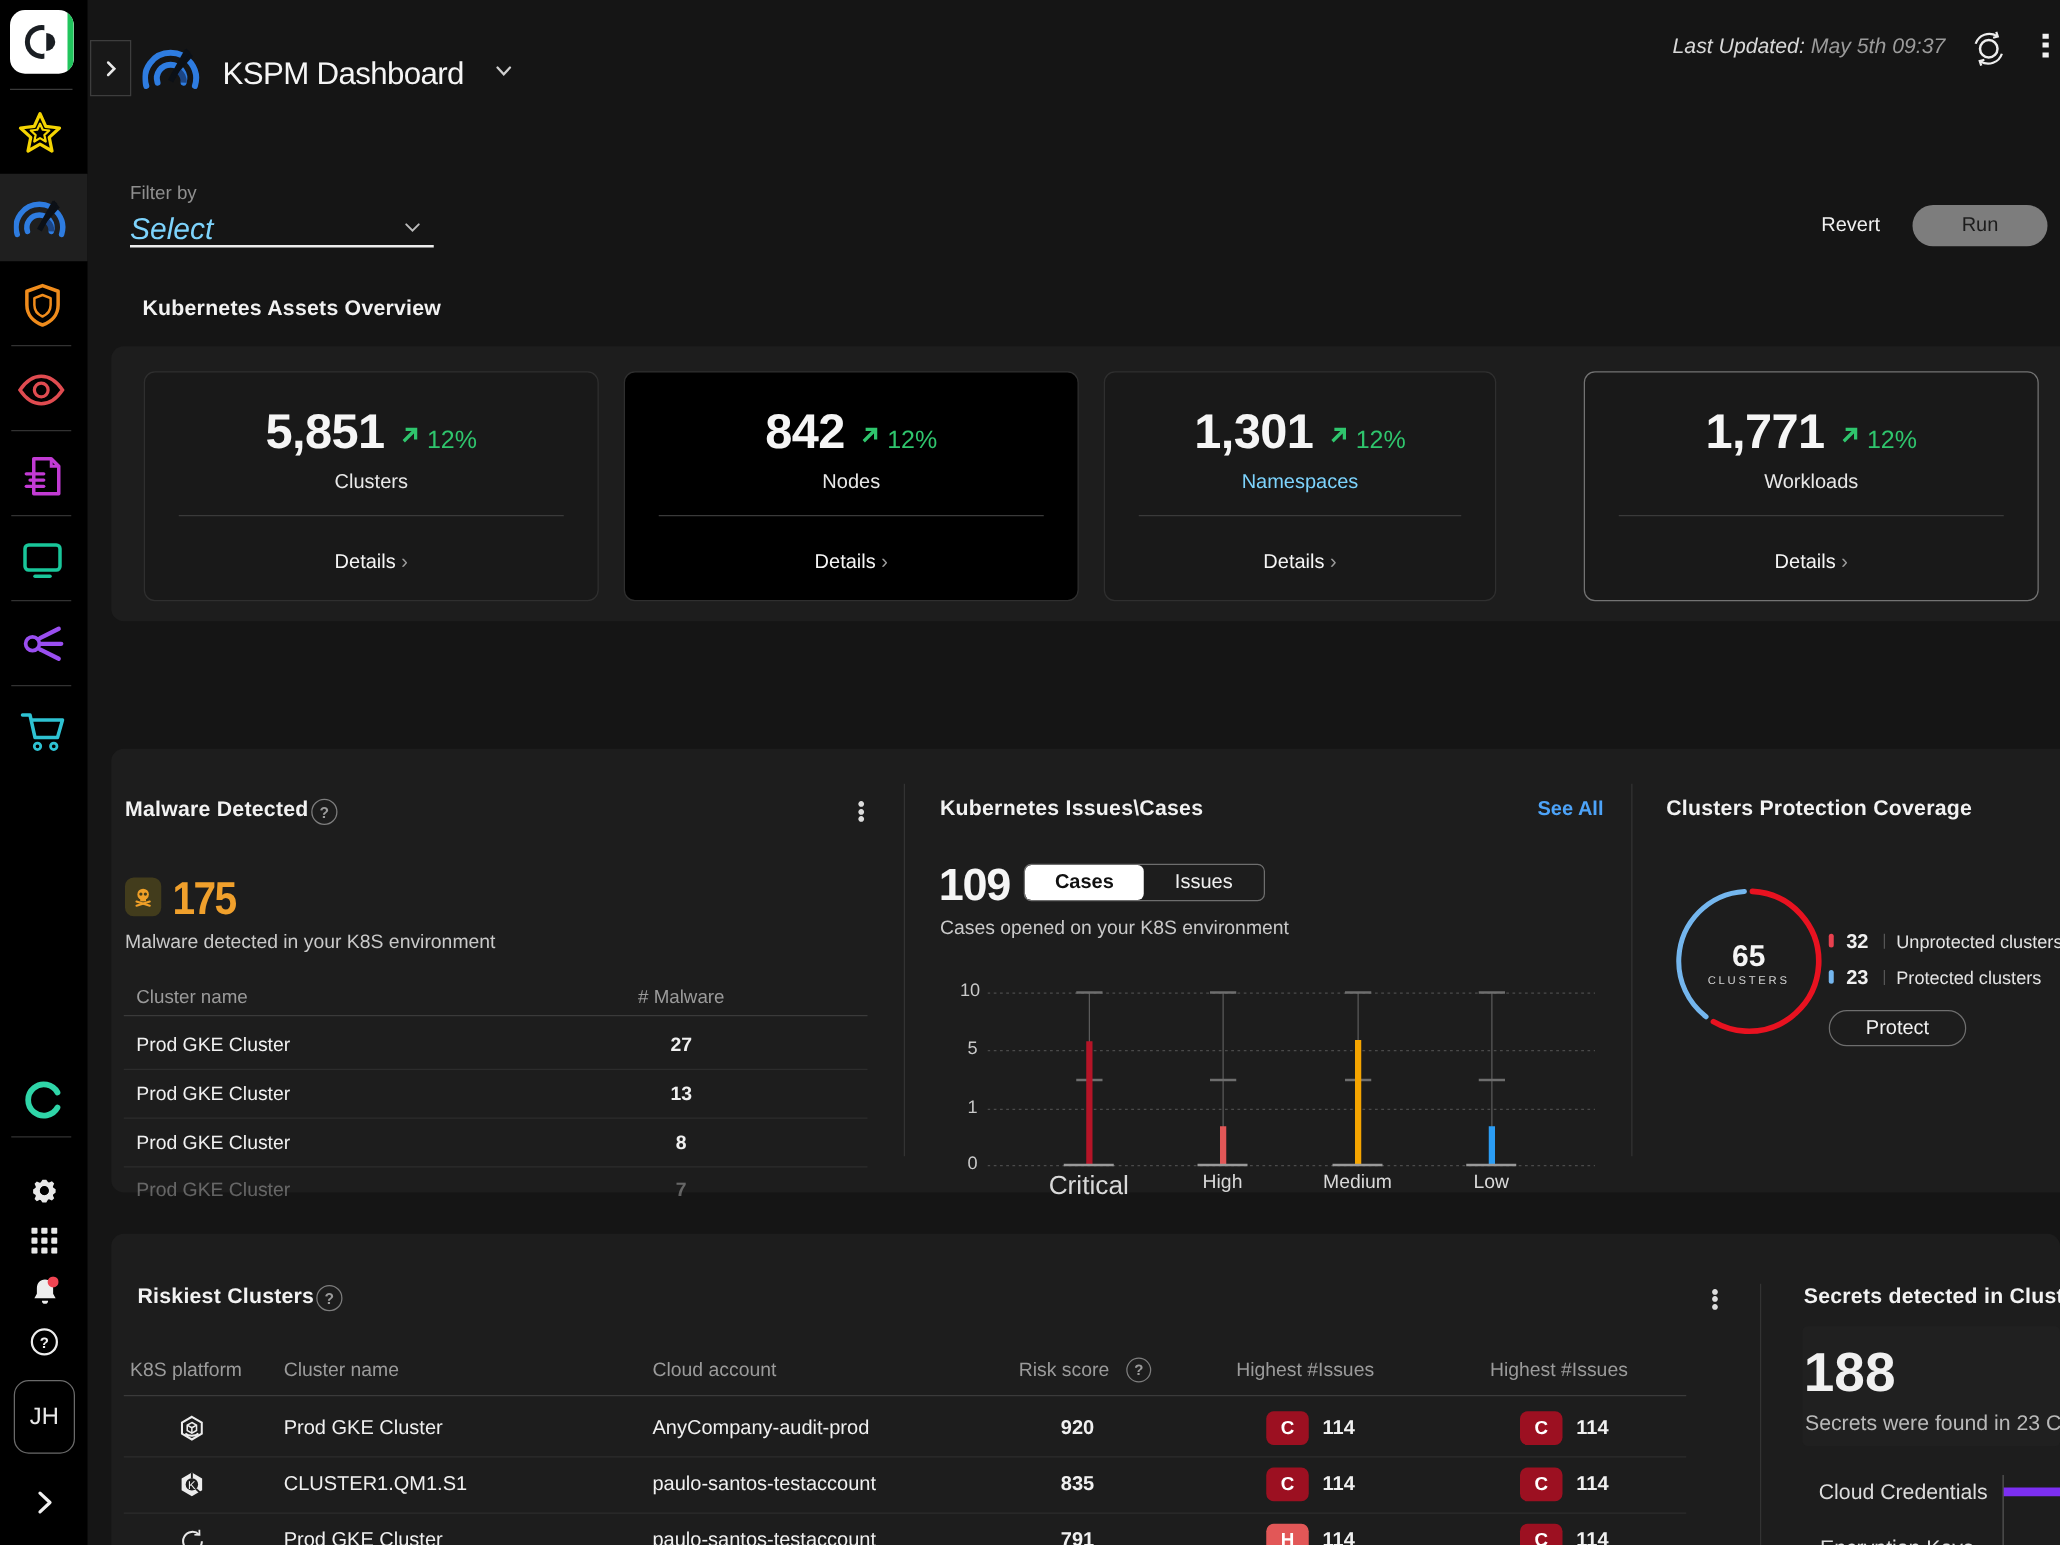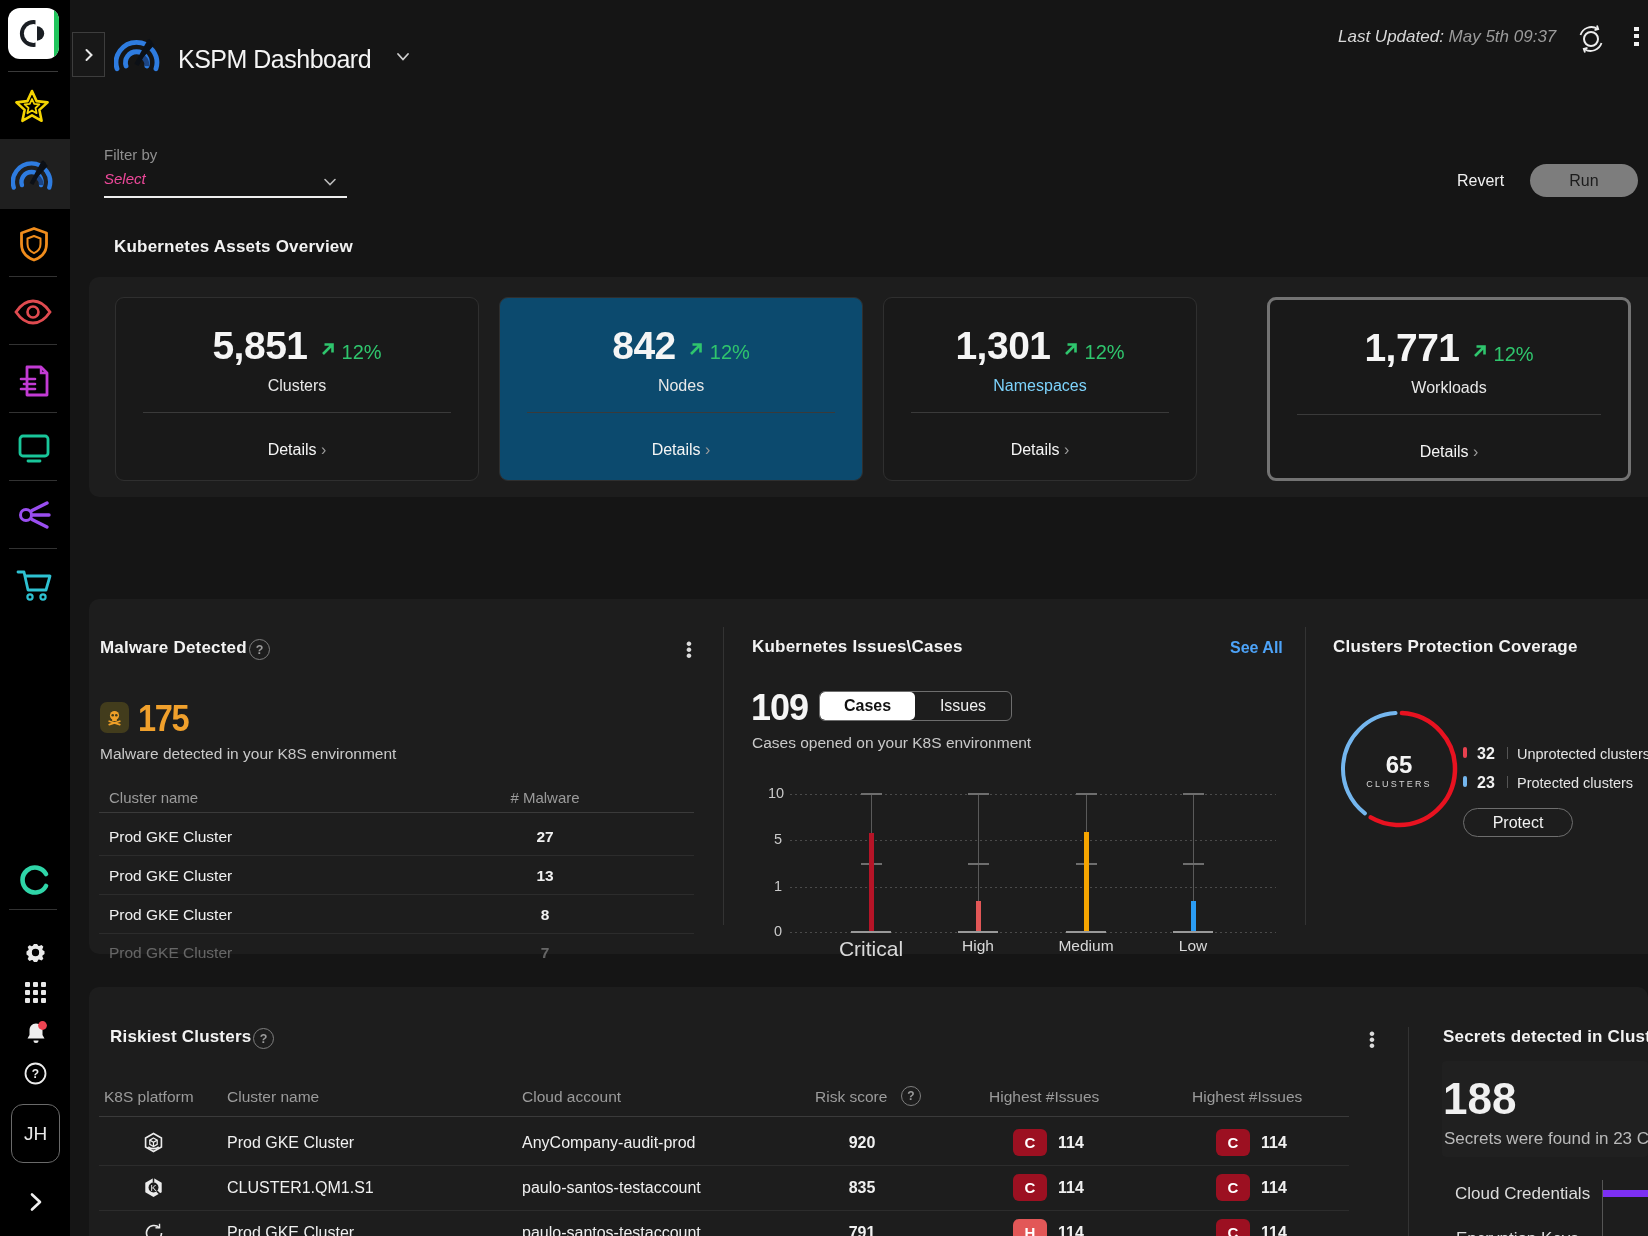--- a/index.html
+++ b/index.html
@@ -143,21 +143,21 @@
  <path d="M27.5,21 a11.5,11.5 0 0 1 -17,6.2" fill="none" stroke="#ededed" stroke-width="1.8"></path>
  <path d="M11,30.5 L9.8,26.8 L13.5,25.8" fill="none" stroke="#ededed" stroke-width="1.8"></path>
 </svg></div>
 <div class="abs" style="left:1634px;top:27px;">
   <div style="width:5px;height:4px;background:#f0f0f0;margin-bottom:3.4px;"></div>
   <div style="width:5px;height:4px;background:#f0f0f0;margin-bottom:3.4px;"></div>
   <div style="width:5px;height:4px;background:#f0f0f0;"></div>
 </div>
 
 <div class="abs" style="left:104px;top:146px;font-size:15px;color:#8f8f8f;">Filter by</div>
-<div class="abs" style="left:104px;top:170px;font-size:15px;font-style:italic;color:#ec4899;">Select</div>
+<div class="abs" style="left:104px;top:170px;font-size:24px;font-style:italic;color:#7dd3fc;">Select</div>
 <svg class="abs" style="left:323px;top:177px;" width="14" height="10" viewBox="0 0 14 10">
     <path d="M2,2.5 L7,7.5 L12,2.5" stroke="#bbb" stroke-width="1.6" fill="none" stroke-linecap="round"></path>
   </svg>
 <div class="abs" style="left:104px;top:196px;width:243px;height:2px;background:#ededed;"></div>
 
 <div class="abs" style="left:1457px;top:172px;font-size:16px;color:#f0f0f0;">Revert</div>
 <div class="abs" style="left:1530px;top:164px;width:108px;height:33px;background:#7d7d7d;border-radius:17px;color:#1c1c1c;font-size:16px;display:flex;align-items:center;justify-content:center;">Run</div>
 
 <div class="abs t-title" style="left:114px;top:237px;">Kubernetes Assets Overview</div>
 <div class="panel" style="left:89px;top:277px;width:1559px;height:220px;border-radius:10px 0 0 10px;"></div>
@@ -168,21 +168,21 @@
       <span style="font-size:39px;font-weight:bold;color:#f5f5f5;letter-spacing:-0.5px;">5,851</span>
       <svg width="20" height="20" viewBox="0 0 20 20" style="margin-left:10px;">
           <path d="M5,15 L14,6 M6.5,5.5 L14.5,5.5 L14.5,13.5" stroke="#2fc56d" stroke-width="2.6" fill="none"></path>
         </svg>
       <span style="font-size:20px;color:#2fc56d;margin-left:4px;">12%</span>
     </div>
     <div style="text-align:center;font-size:16px;color:#e8e8e8;margin-top:9px;">Clusters</div>
     <div style="position:absolute;left:27px;right:27px;top:114px;height:1px;background:#3a3a3a;"></div>
     <div style="position:absolute;top:143px;width:100%;text-align:center;font-size:16px;color:#f5f5f5;">Details <span style="color:#9b9b9b;">›</span></div>
   </div>
-    <div class="abs" style="left:499px;top:297px;width:364px;height:184px;background:#0c4a6e;border:1px solid #2f2f2f;border-radius:9px;">
+    <div class="abs" style="left:499px;top:297px;width:364px;height:184px;background:#000000;border:1px solid #2f2f2f;border-radius:9px;">
     <div style="display:flex;justify-content:center;align-items:baseline;margin-top:26px;">
       <span style="font-size:39px;font-weight:bold;color:#f5f5f5;letter-spacing:-0.5px;">842</span>
       <svg width="20" height="20" viewBox="0 0 20 20" style="margin-left:10px;">
           <path d="M5,15 L14,6 M6.5,5.5 L14.5,5.5 L14.5,13.5" stroke="#2fc56d" stroke-width="2.6" fill="none"></path>
         </svg>
       <span style="font-size:20px;color:#2fc56d;margin-left:4px;">12%</span>
     </div>
     <div style="text-align:center;font-size:16px;color:#e8e8e8;margin-top:9px;">Nodes</div>
     <div style="position:absolute;left:27px;right:27px;top:114px;height:1px;background:#3a3a3a;"></div>
     <div style="position:absolute;top:143px;width:100%;text-align:center;font-size:16px;color:#f5f5f5;">Details <span style="color:#9b9b9b;">›</span></div>
@@ -192,21 +192,21 @@
       <span style="font-size:39px;font-weight:bold;color:#f5f5f5;letter-spacing:-0.5px;">1,301</span>
       <svg width="20" height="20" viewBox="0 0 20 20" style="margin-left:10px;">
           <path d="M5,15 L14,6 M6.5,5.5 L14.5,5.5 L14.5,13.5" stroke="#2fc56d" stroke-width="2.6" fill="none"></path>
         </svg>
       <span style="font-size:20px;color:#2fc56d;margin-left:4px;">12%</span>
     </div>
     <div style="text-align:center;font-size:16px;color:#7dd3fc;margin-top:9px;">Namespaces</div>
     <div style="position:absolute;left:27px;right:27px;top:114px;height:1px;background:#3a3a3a;"></div>
     <div style="position:absolute;top:143px;width:100%;text-align:center;font-size:16px;color:#f5f5f5;">Details <span style="color:#9b9b9b;">›</span></div>
   </div>
-    <div class="abs" style="left:1267px;top:297px;width:364px;height:184px;background:#191919;border:3px solid #737373;border-radius:9px;">
+    <div class="abs" style="left:1267px;top:297px;width:364px;height:184px;background:#191919;border:1px solid #737373;border-radius:9px;">
     <div style="display:flex;justify-content:center;align-items:baseline;margin-top:26px;">
       <span style="font-size:39px;font-weight:bold;color:#f5f5f5;letter-spacing:-0.5px;">1,771</span>
       <svg width="20" height="20" viewBox="0 0 20 20" style="margin-left:10px;">
           <path d="M5,15 L14,6 M6.5,5.5 L14.5,5.5 L14.5,13.5" stroke="#2fc56d" stroke-width="2.6" fill="none"></path>
         </svg>
       <span style="font-size:20px;color:#2fc56d;margin-left:4px;">12%</span>
     </div>
     <div style="text-align:center;font-size:16px;color:#e8e8e8;margin-top:9px;">Workloads</div>
     <div style="position:absolute;left:27px;right:27px;top:114px;height:1px;background:#3a3a3a;"></div>
     <div style="position:absolute;top:143px;width:100%;text-align:center;font-size:16px;color:#f5f5f5;">Details <span style="color:#9b9b9b;">›</span></div>

